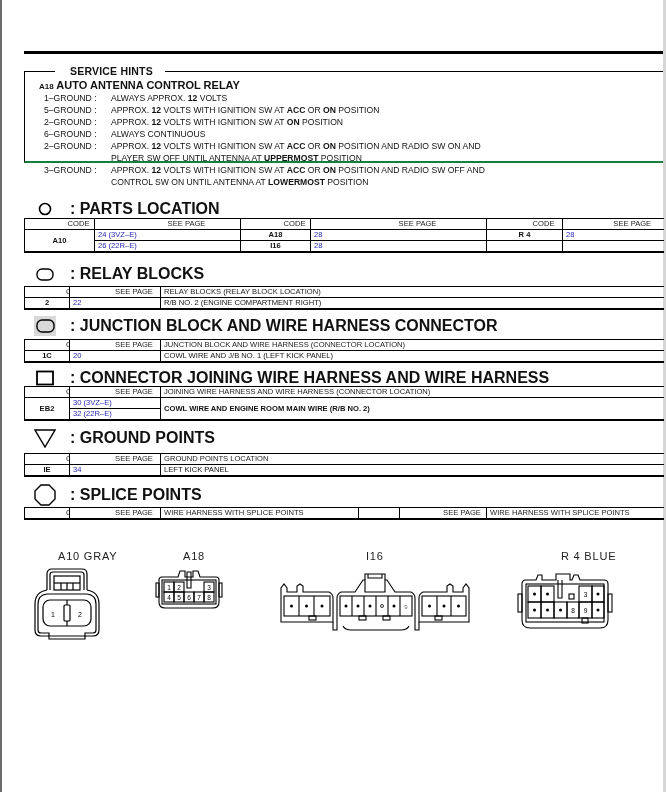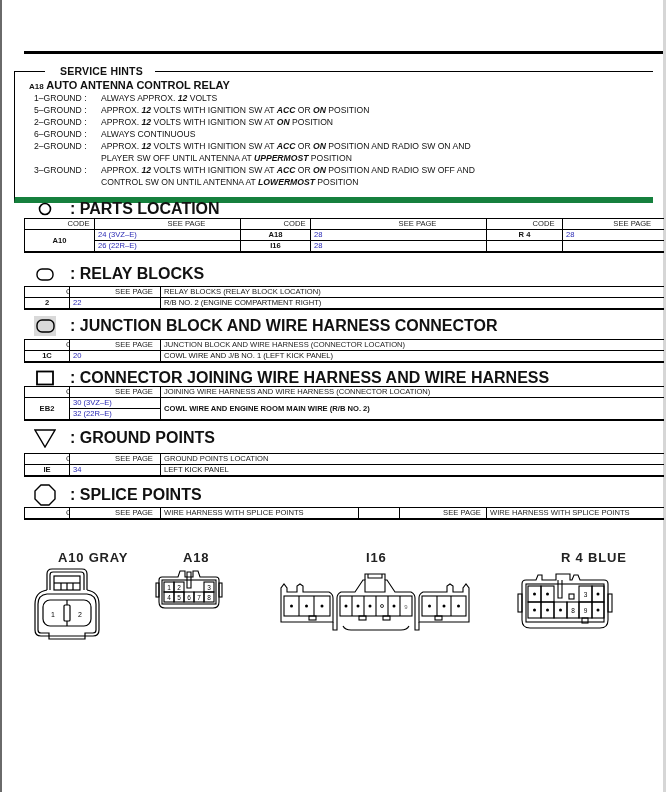--- a/index.html
+++ b/index.html
@@ -3,52 +3,52 @@
 <meta charset="utf-8">
 <style>
   * { box-sizing: border-box; margin: 0; padding: 0; }
   html, body { width: 666px; height: 792px; background: #ffffff; overflow: hidden; }
   body { position: relative; font-family: "Liberation Sans", sans-serif; color: #111; }
   .page-edge-left { position: absolute; left: 0; top: 0; width: 2px; height: 792px; background: #6a6a6a; }
   .page-edge-right { position: absolute; left: 663px; top: 0; width: 3px; height: 792px; background: #d6d6d6; }
   .top-rule { position: absolute; left: 24px; top: 51px; width: 639px; height: 3px; background: #000; }
 
   
-  .hints-box { position: absolute; left: 14px; top: 71px; width: 639px; height: 132px; border-left: 1px solid #000; border-bottom: 6px solid #15803d; }
+  .hints-box { position: absolute; left: 24px; top: 71px; width: 639px; height: 92px; border-left: 1px solid #000; border-bottom: 2px solid #15803d; }
   .hints-box::before { content: ""; position: absolute; left: 0; top: 0; width: 30px; height: 1px; background: #000; }
   .hints-box::after { content: ""; position: absolute; left: 140px; top: 0; right: 0; height: 1px; background: #000; }
   .hints-title { position: absolute; left: 45px; top: -6px; font-size: 10.5px; font-weight: bold; letter-spacing: 0.2px; }
   .hints-heading { position: absolute; left: 14px; top: 8px; font-size: 11px; font-weight: bold; white-space: nowrap; }
   .hints-heading .code { font-size: 8px; }
   .hint-row { position: absolute; left: 19px; font-size: 8.6px; white-space: nowrap; }
   .hint-row .k { display: inline-block; width: 67px; text-align: left; }
   .hint-row .v { display: inline-block; }
   .hint-cont { position: absolute; left: 86px; font-size: 8.6px; white-space: nowrap; }
-  b { font-weight: bold; font-style: italic; }
+  b { font-weight: bold; }
 
   
   .sec-head { position: absolute; left: 34px; font-size: 16px; font-weight: bold; white-space: nowrap; display: flex; align-items: center; }
   .sec-head .ic { width: 22px; display: inline-flex; justify-content: center; align-items: center; margin-right: 14px; }
   .sec-head .lbl { }
 
   
   table.t { position: absolute; left: 24px; width: 639px; border-collapse: collapse; font-size: 7.6px; table-layout: fixed; }
   table.t td { border: 1px solid #000; padding: 0 3px; height: 11px; line-height: 10px; white-space: nowrap; overflow: hidden; }
   table.t td.h { text-align: center; color: #222; padding-left: 41px; }
   table.t td.hl { text-align: left; color: #222; }
   table.t td.code { text-align: center; font-weight: bold; }
   table.t td.link { color: #2a2ab5; }
   table.t td.desc { text-align: left; }
   table.t td.descb { text-align: left; font-weight: bold; }
   table.t { border-bottom: 2px solid #000; border-top: 1px solid #000; }
   table.t td:first-child { border-left: 1px solid #000; }
   table.t td:last-child { border-right: none; }
 
   
-  .conn-label { position: absolute; font-size: 13px; font-weight: bold; letter-spacing: 0.8px; white-space: nowrap; color: #222; }
+  .conn-label { position: absolute; font-size: 11px; font-weight: normal; letter-spacing: 0.8px; white-space: nowrap; color: #222; }
   .conn { position: absolute; }
 </style>
 </head>
 <body>
 
 <div class="page-edge-left"></div>
 <div class="page-edge-right"></div>
 <div class="top-rule"></div>
 
 <div class="hints-box">

